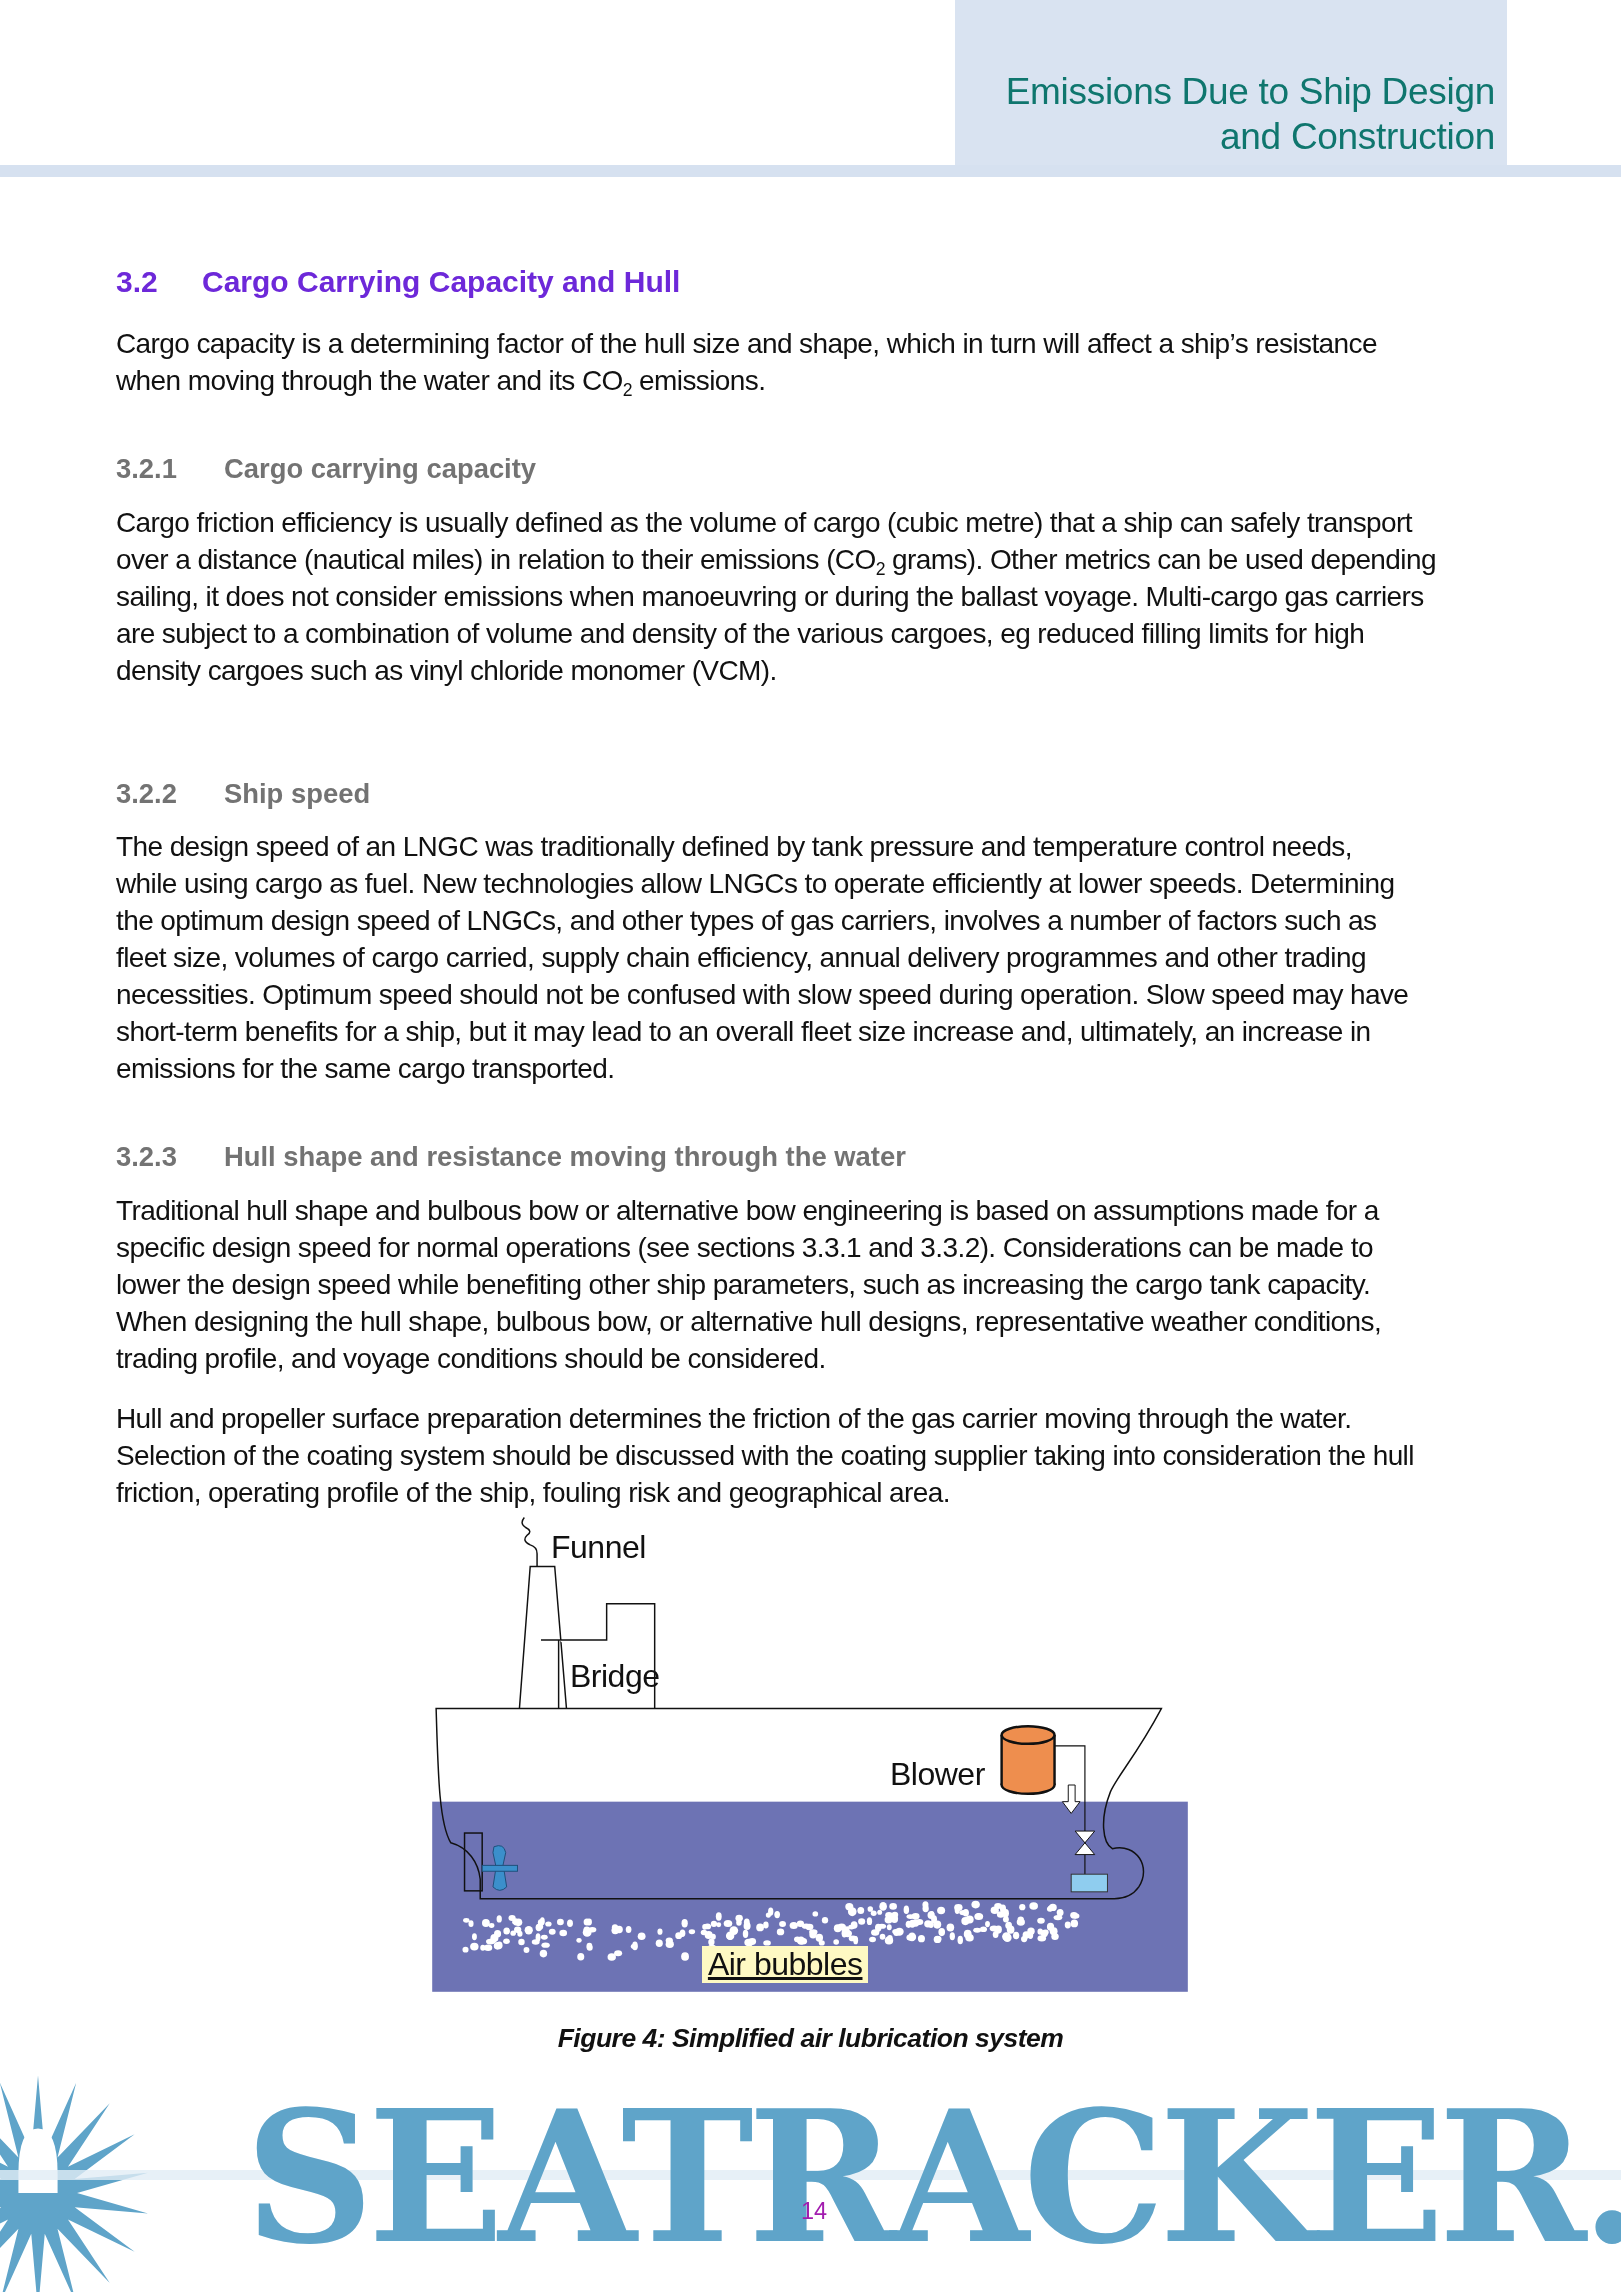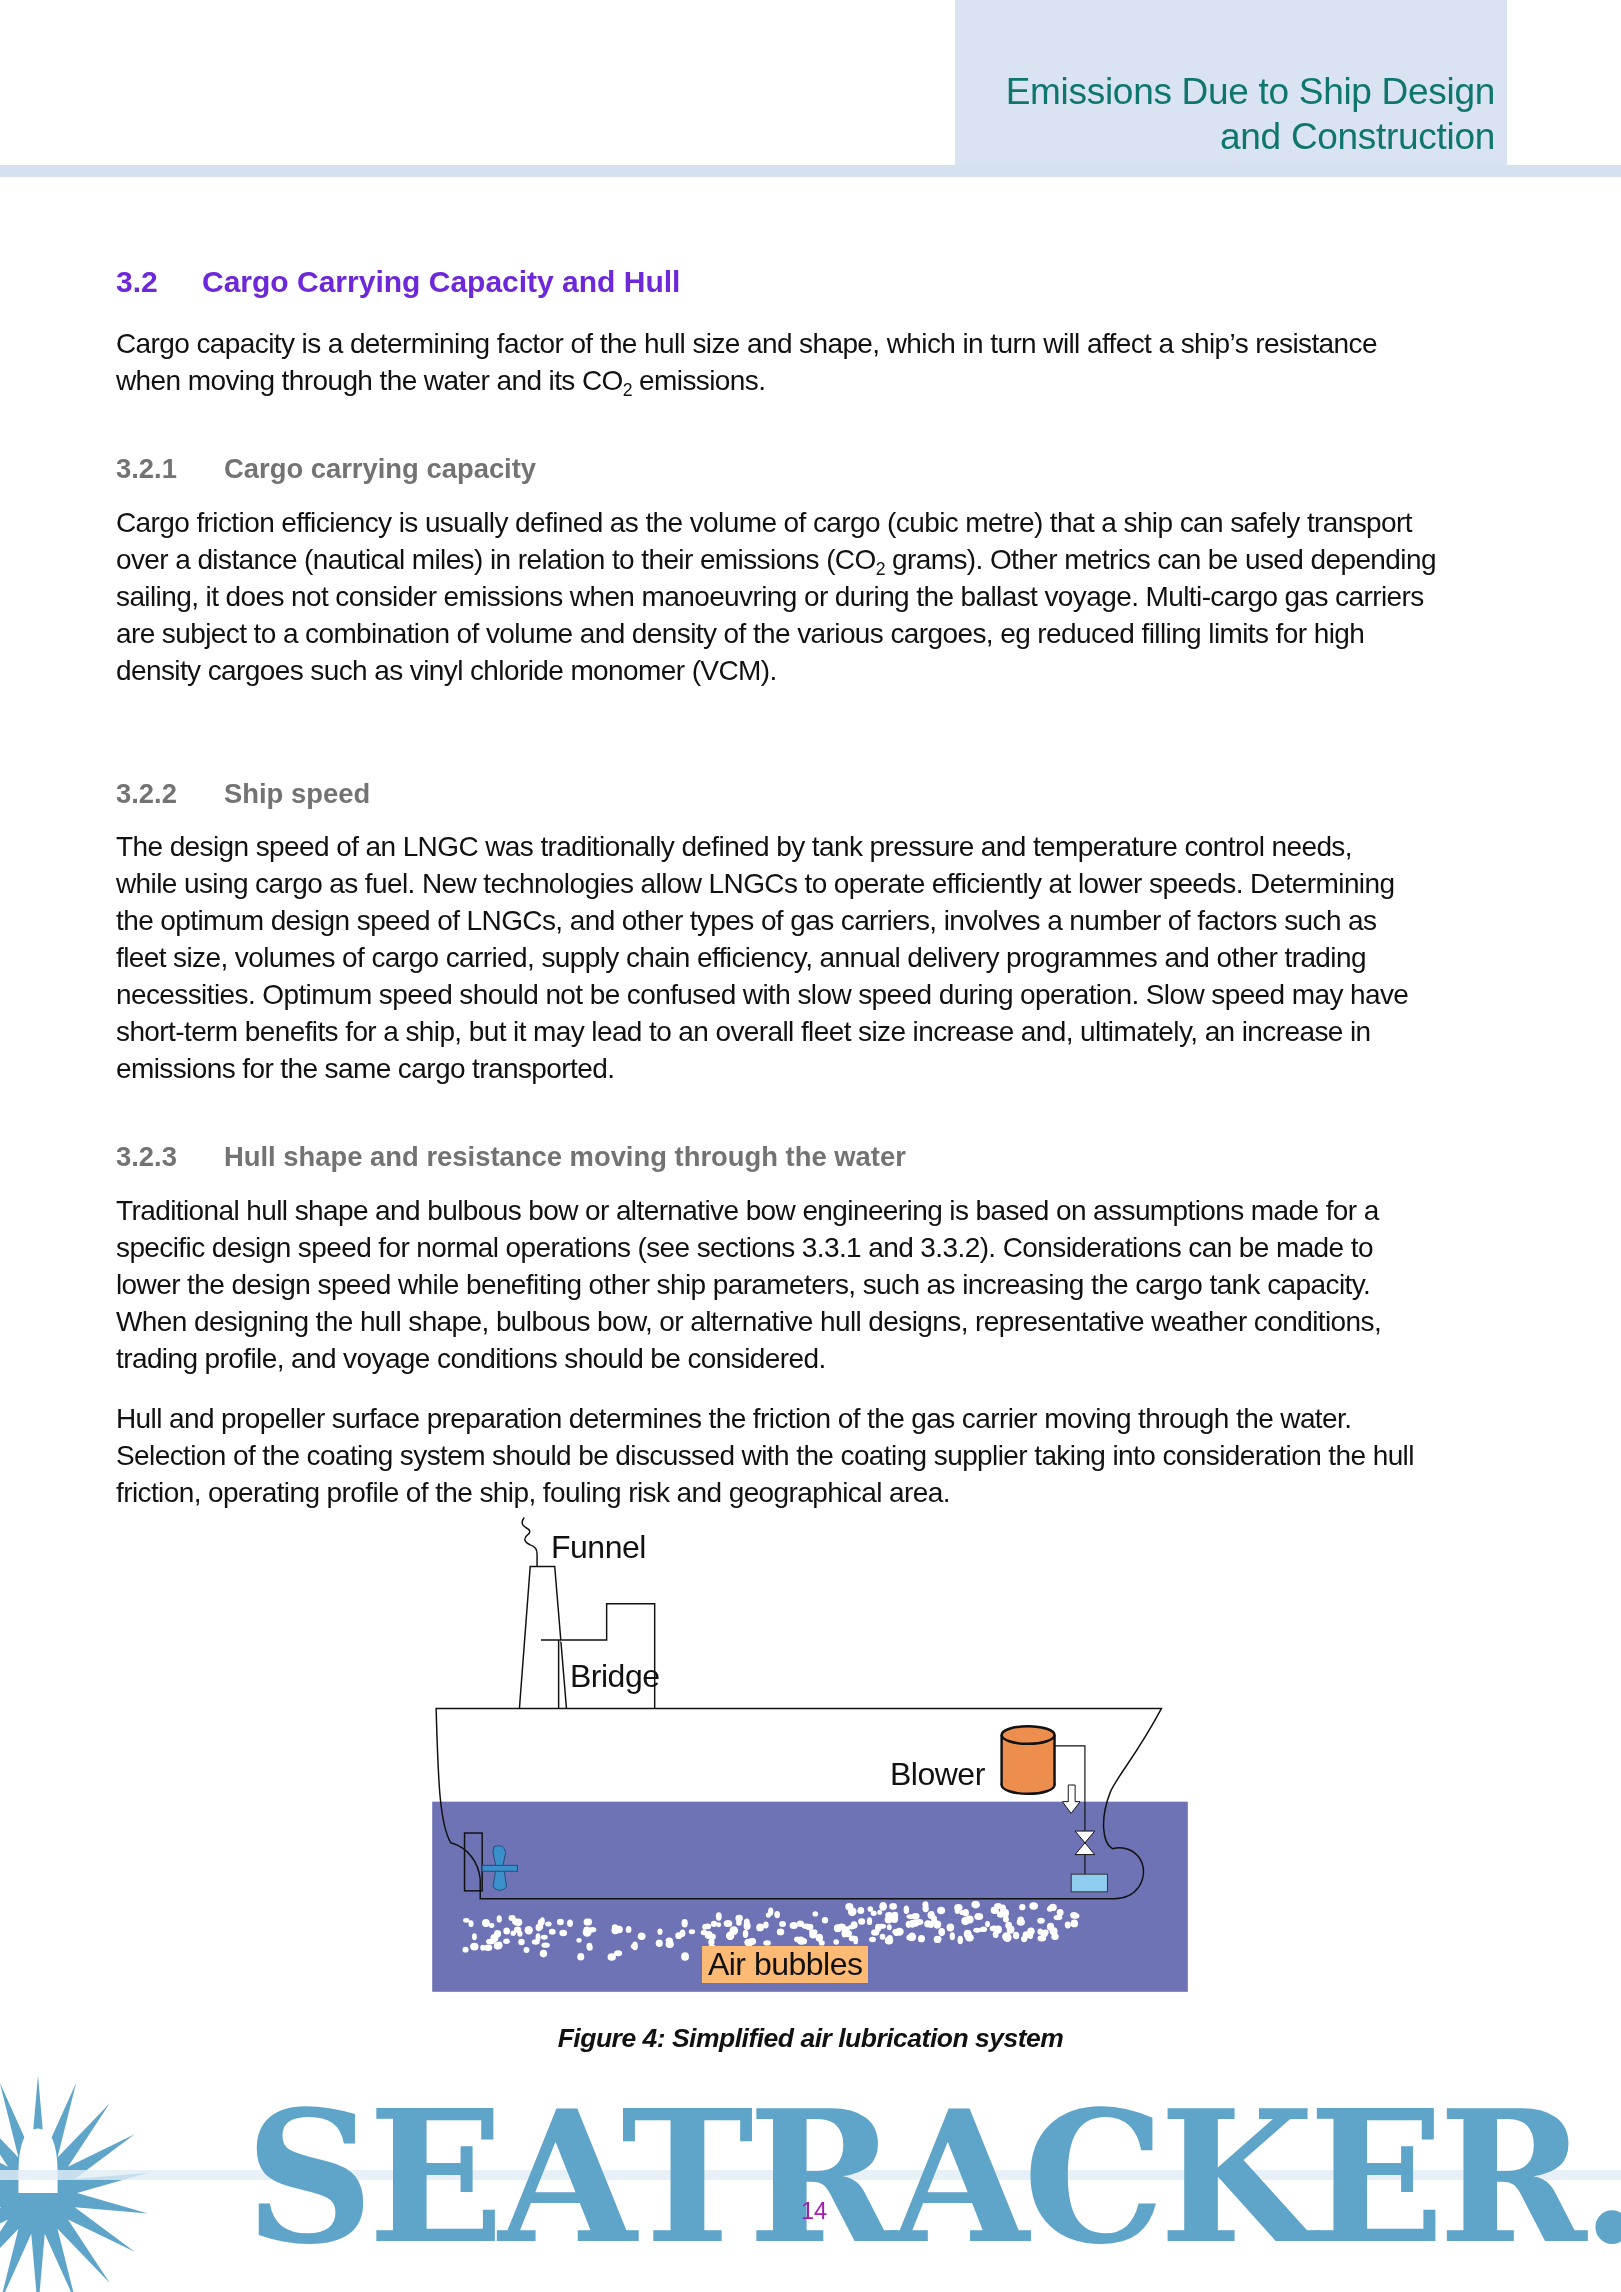--- a/index.html
+++ b/index.html
@@ -338,21 +338,21 @@
       <ellipse cx="500.4" cy="1980.8" rx="4.5" ry="2.9" fill="#fff"></ellipse>
       <ellipse cx="480.6" cy="1962.5" rx="2.6" ry="3.4" fill="#fff"></ellipse>
       <ellipse cx="896.1" cy="1966.7" rx="3.3" ry="4.2" fill="#fff"></ellipse>
       <ellipse cx="498.1" cy="1987.1" rx="4.2" ry="3.4" fill="#fff"></ellipse>
     </g>
 </svg>
 
 <div class="fig-label" style="left:551px;top:1529px;">Funnel</div>
 <div class="fig-label" style="left:570px;top:1658px;">Bridge</div>
 <div class="fig-label" style="left:890px;top:1756px;">Blower</div>
-<div class="fig-label" style="left:702px;top:1946px;background:#fdba74;padding:0 5.9px;">Air bubbles</div>
+<div class="fig-label" style="left:702px;top:1946px;background:#fef9c3;padding:0 5.9px;text-decoration:underline;">Air bubbles</div>
 <div class="caption">Figure 4: Simplified air lubrication system</div>
 
 <svg class="wm" width="1621" height="234" style="top:2058px;" viewBox="0 0 1654 239">
   <g id="sun" transform="translate(38,138)">
       <polygon points="0.0,-120.0 6.9,-41.4 39.0,-112.8 19.9,-36.4 73.3,-91.9 30.6,-27.0 98.7,-60.0 37.5,-14.4 112.3,-20.8 39.9,0.0 112.3,20.8 37.5,14.4 98.7,60.0 30.6,27.0 73.3,91.9 19.9,36.4 39.0,112.8 6.9,41.4 0.0,120.0 -6.9,41.4 -39.0,112.8 -20.0,36.4 -73.3,91.9 -30.6,27.0 -98.7,60.0 -37.5,14.4 -112.3,20.8 -39.9,0.0 -112.3,-20.8 -37.5,-14.4 -98.7,-60.0 -30.6,-27.0 -73.3,-91.9 -20.0,-36.4 -39.0,-112.8 -6.9,-41.4" fill="#5fa4c9"></polygon>
       <path d="M-20 0 L-20 -20 Q-20 -66 0 -66 Q20 -66 20 -20 L20 0 Z" fill="#fff"></path>
     </g>
 </svg>
 <div class="wm-line"></div>
 <div class="wm-text" style="color: rgb(95, 164, 201);">SEATRACKER.RU</div>

